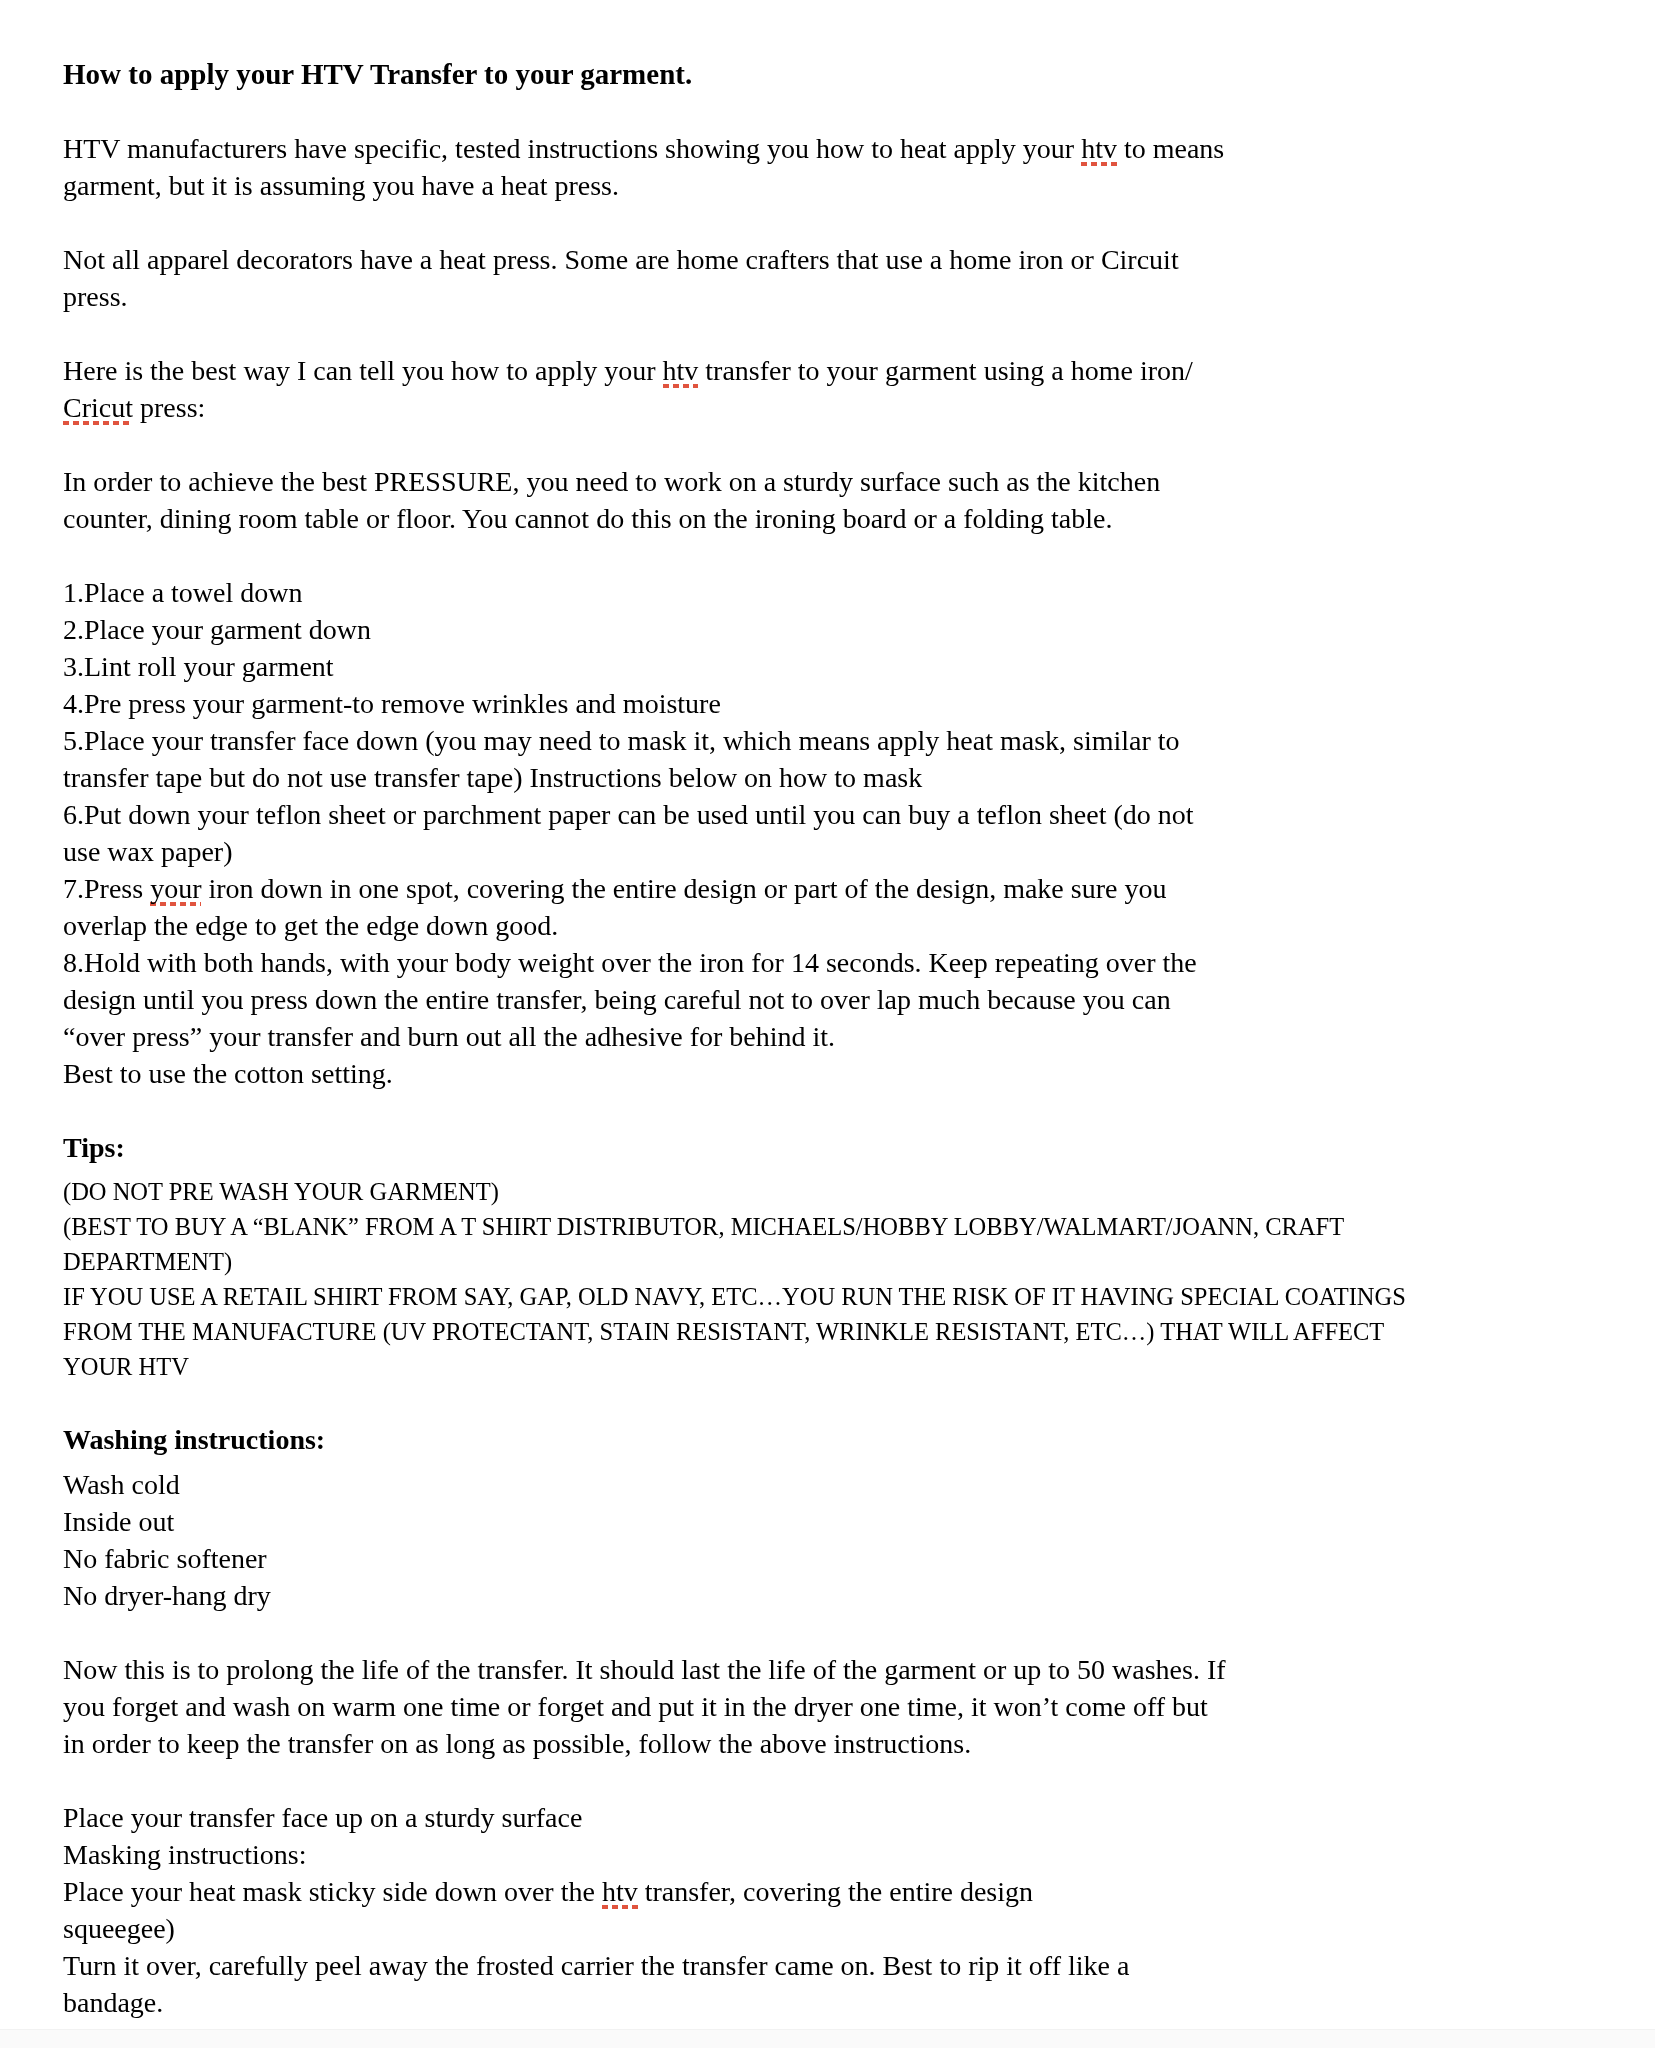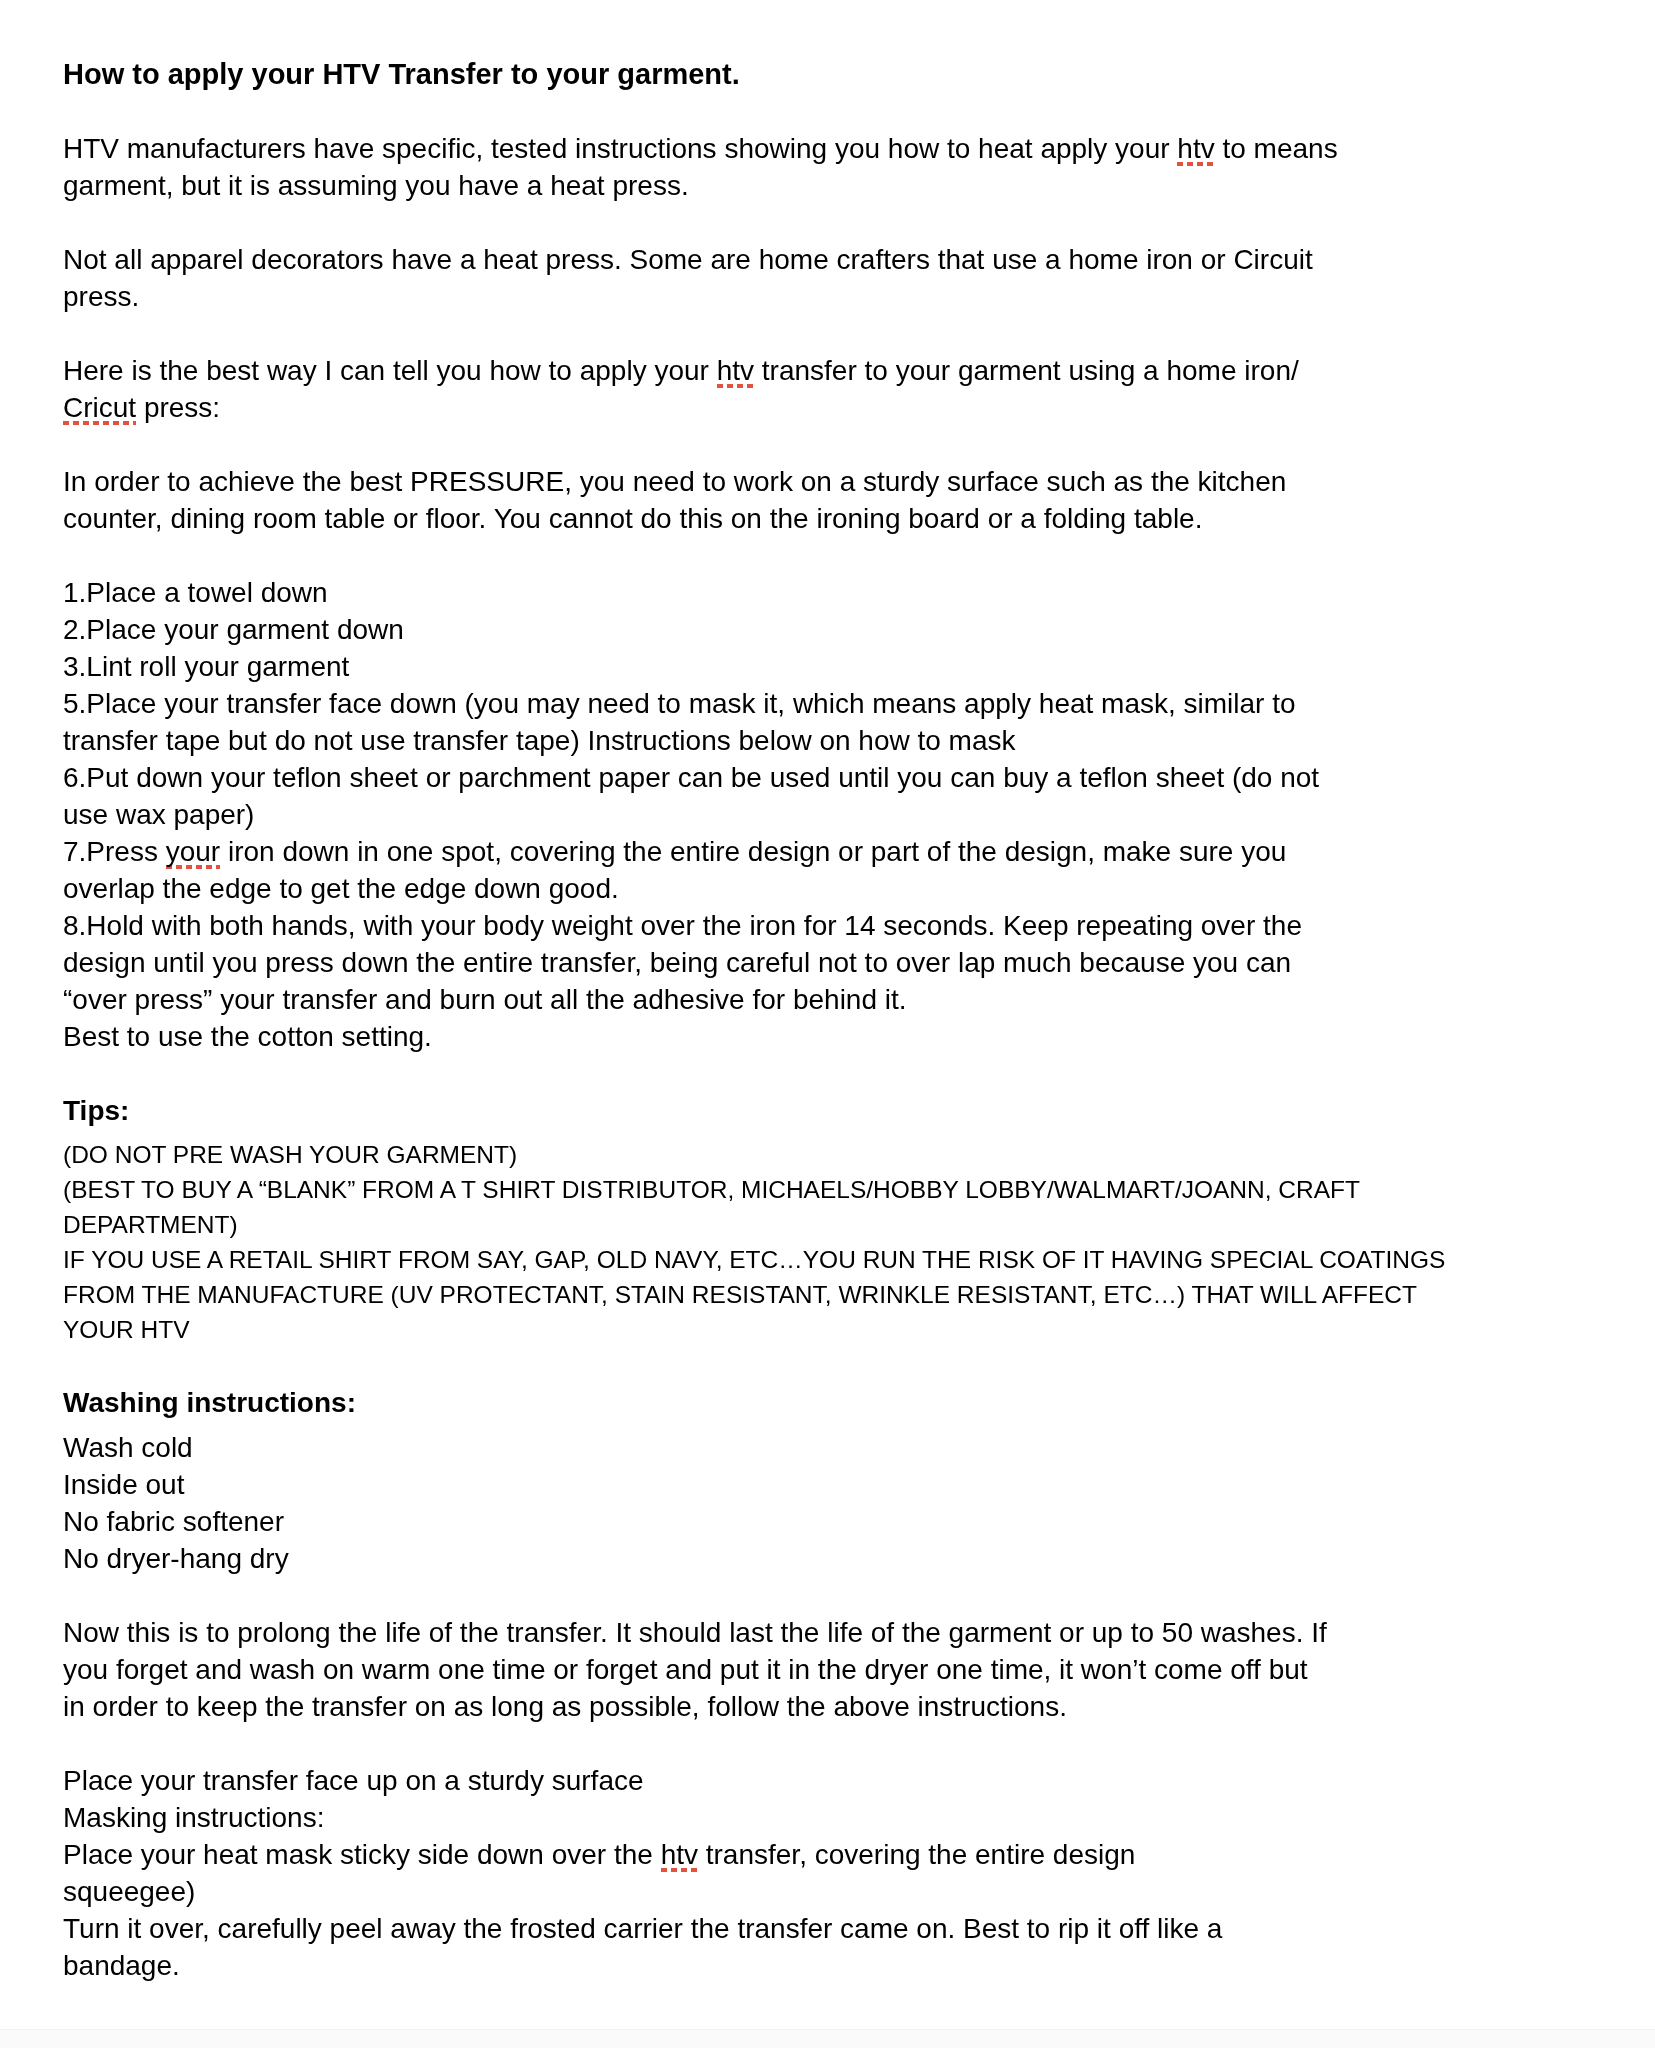--- a/index.html
+++ b/index.html
@@ -6,21 +6,21 @@
     margin: 0;
     padding: 0;
     background: #ffffff;
   }
   .page {
     position: relative;
     width: 1655px;
     height: 2048px;
     background: #ffffff;
     color: #000000;
-    font-family: Liberation Sans, sans-serif;
+    font-family: Liberation Serif, serif;
     overflow: hidden;
   }
   .content {
     position: absolute;
     top: 56px;
     left: 63px;
     right: 50px;
   }
   .block { margin-top: 37px; }
   .block:first-child { margin-top: 0; }
@@ -80,20 +80,21 @@
         <div class="line"><span class="squiggle">Cricut</span><span> press:</span></div>
       </div>
       <div class="block body">
         <div class="line"><span>In order to achieve the best PRESSURE, you need to work on a sturdy surface such as the kitchen</span></div>
         <div class="line"><span>counter, dining room table or floor. You cannot do this on the ironing board or a folding table.</span></div>
       </div>
       <div class="block body">
         <div class="line"><span>1.Place a towel down</span></div>
         <div class="line"><span>2.Place your garment down</span></div>
         <div class="line"><span>3.Lint roll your garment</span></div>
+        <div class="line"><span>4.Pre press your garment-to remove wrinkles and moisture</span></div>
         <div class="line"><span>5.Place your transfer face down (you may need to mask it, which means apply heat mask, similar to</span></div>
         <div class="line"><span>transfer tape but do not use transfer tape) Instructions below on how to mask</span></div>
         <div class="line"><span>6.Put down your teflon sheet or parchment paper can be used until you can buy a teflon sheet (do not</span></div>
         <div class="line"><span>use wax paper)</span></div>
         <div class="line"><span>7.Press </span><span class="squiggle">your</span><span> iron down in one spot, covering the entire design or part of the design, make sure you</span></div>
         <div class="line"><span>overlap the edge to get the edge down good.</span></div>
         <div class="line"><span>8.Hold with both hands, with your body weight over the iron for 14 seconds. Keep repeating over the</span></div>
         <div class="line"><span>design until you press down the entire transfer, being careful not to over lap much because you can</span></div>
         <div class="line"><span>“over press” your transfer and burn out all the adhesive for behind it.</span></div>
         <div class="line"><span>Best to use the cotton setting.</span></div>

